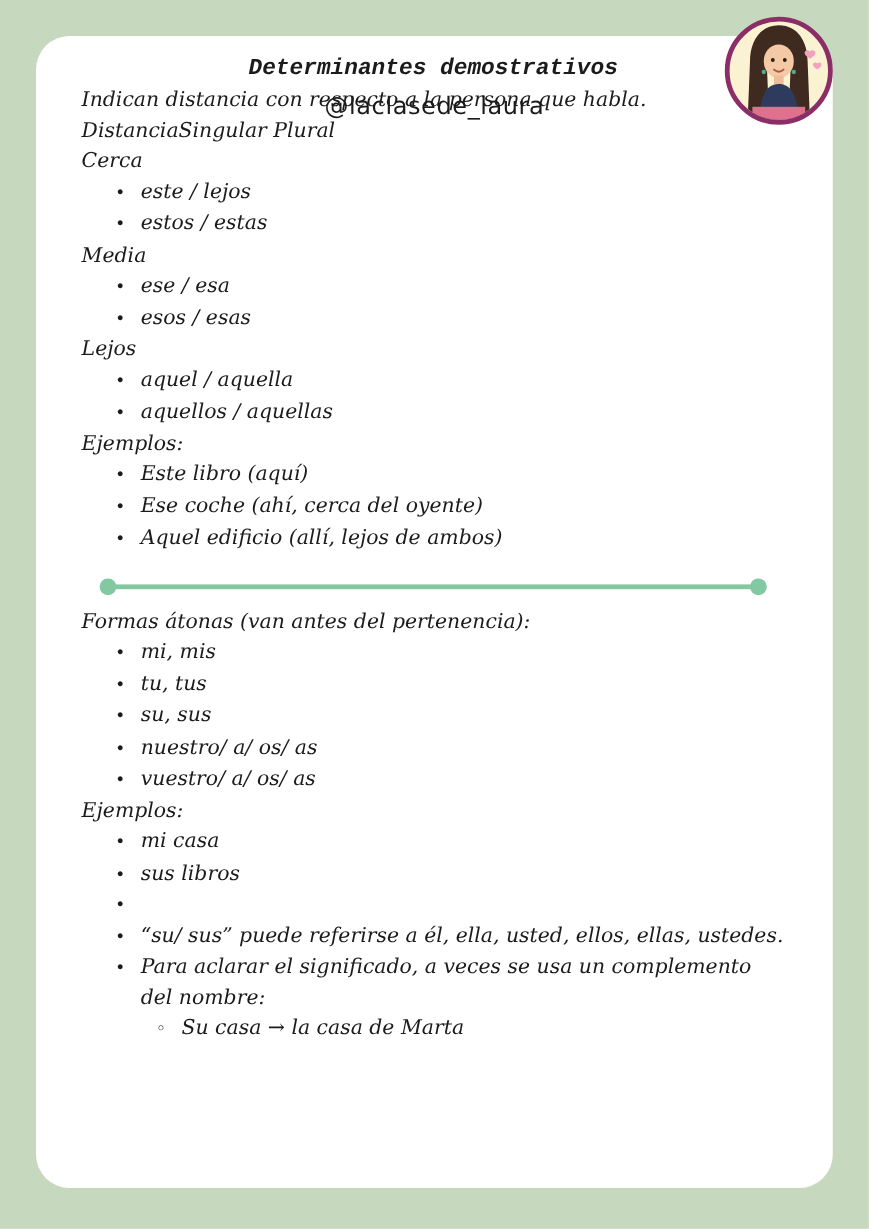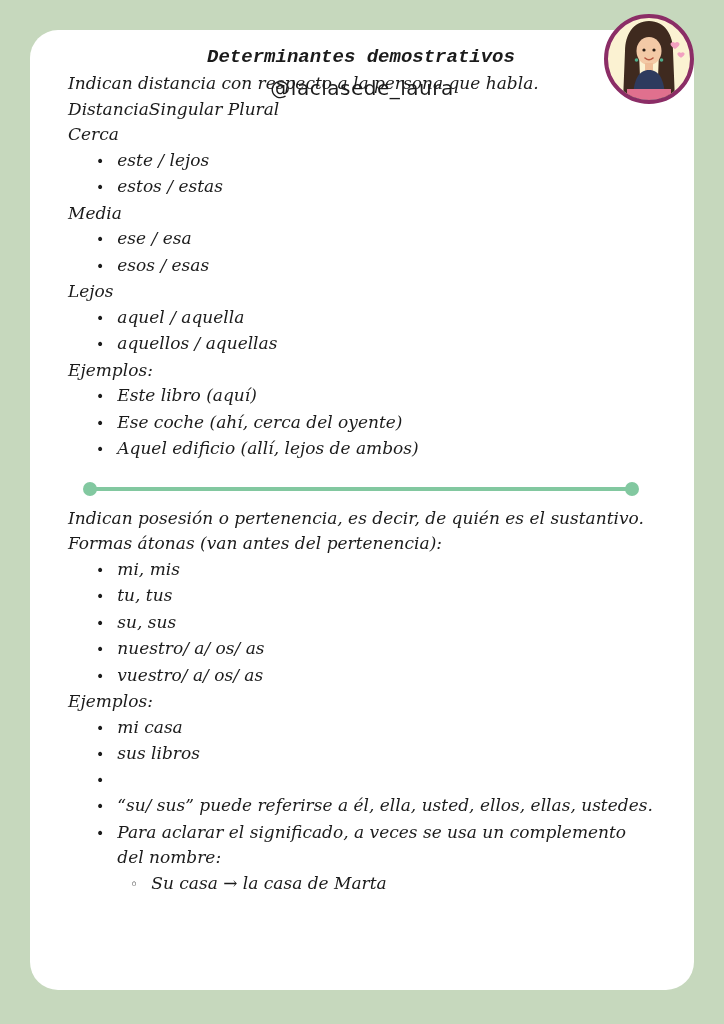--- a/index.html
+++ b/index.html
@@ -132,21 +132,20 @@
       </div>
       <div class="li l1">
         <span class="bullet">•</span>
         <span class="txt">Aquel edificio (allí, lejos de ambos)</span>
       </div>
       <div class="divider">
         <span class="dot-end"></span>
         <span class="line"></span>
         <span class="dot-end"></span>
       </div>
-      <p class="para">Indican posesión o pertenencia, es decir, de quién es el sustantivo.</p>
       <p class="para">Formas átonas (van antes del pertenencia):</p>
       <div class="li l1">
         <span class="bullet">•</span>
         <span class="txt">mi, mis</span>
       </div>
       <div class="li l1">
         <span class="bullet">•</span>
         <span class="txt">tu, tus</span>
       </div>
       <div class="li l1">

